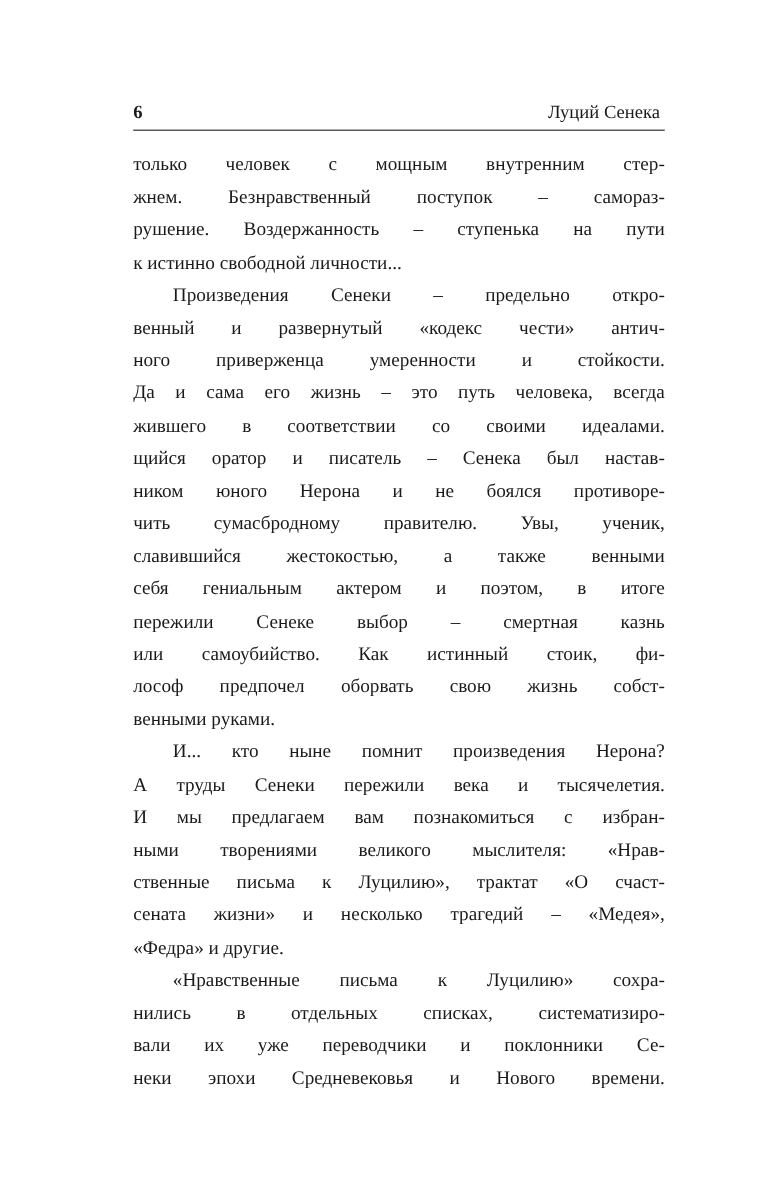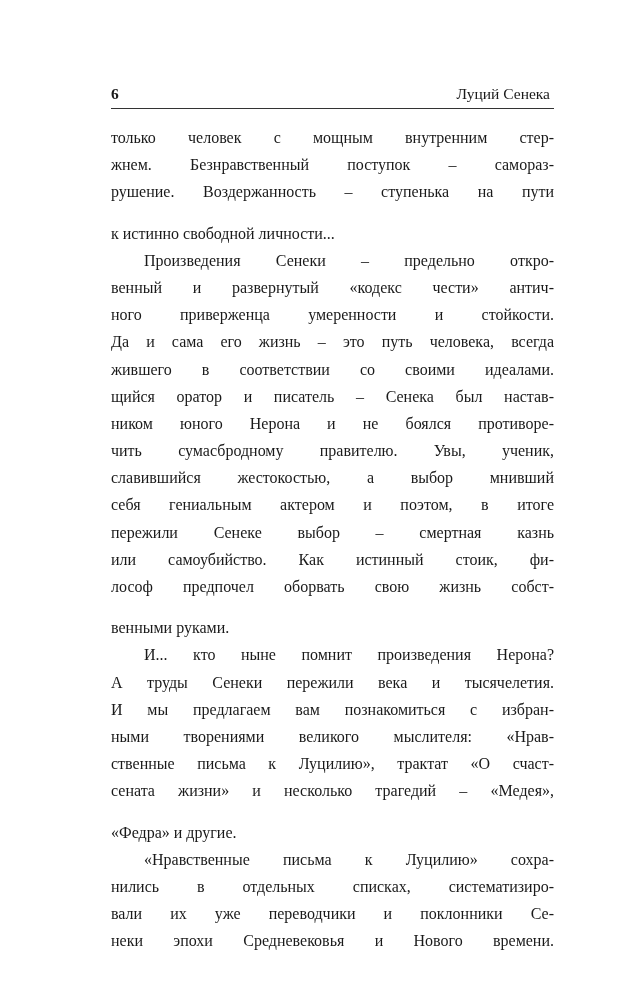--- a/index.html
+++ b/index.html
@@ -14,21 +14,21 @@
       font-size: 15.5px;
     }
     .page-number { position: absolute; left: 0; top: 1px; font-weight: bold; }
     .header-title { position: absolute; right: 4px; top: 1px; }
     .body-text { position: absolute; top: 124px; left: 0; width: 443px; }
     .line {
       display: block; height: 27.2px; line-height: 27.2px;
       font-size: 16px; white-space: nowrap;
       text-align: justify; text-align-last: justify;
     }
-    .line.last { text-align-last: left; margin-top: 14px; }
+    .line.last { text-align-last: left; }
     .line.indent { padding-left: 33px; }
   </style>
 </head>
 <body>
 
 <div class="page">
   <div class="running-header">
     <span class="page-number">6</span>
     <span class="header-title">Луций Сенека</span>
   </div>
@@ -38,21 +38,21 @@
       <span class="line">рушение. Воздержанность – ступенька на пути</span>
       <span class="line last">к истинно свободной личности...</span>
       <span class="line indent">Произведения Сенеки – предельно откро-</span>
       <span class="line">венный и развернутый «кодекс чести» антич-</span>
       <span class="line">ного приверженца умеренности и стойкости.</span>
       <span class="line">Да и сама его жизнь – это путь человека, всегда</span>
       <span class="line">жившего в соответствии со своими идеалами.</span>
       <span class="line">щийся оратор и писатель – Сенека был настав-</span>
       <span class="line">ником юного Нерона и не боялся противоре-</span>
       <span class="line">чить сумасбродному правителю. Увы, ученик,</span>
-      <span class="line">славившийся жестокостью, а выбор мнивший</span>
+      <span class="line">славившийся жестокостью, а также венными</span>
       <span class="line">себя гениальным актером и поэтом, в итоге</span>
       <span class="line">пережили Сенеке выбор – смертная казнь</span>
       <span class="line">или самоубийство. Как истинный стоик, фи-</span>
       <span class="line">лософ предпочел оборвать свою жизнь собст-</span>
       <span class="line last">венными руками.</span>
       <span class="line indent">И... кто ныне помнит произведения Нерона?</span>
       <span class="line">А труды Сенеки пережили века и тысячелетия.</span>
       <span class="line">И мы предлагаем вам познакомиться с избран-</span>
       <span class="line">ными творениями великого мыслителя: «Нрав-</span>
       <span class="line">ственные письма к Луцилию», трактат «О счаст-</span>

